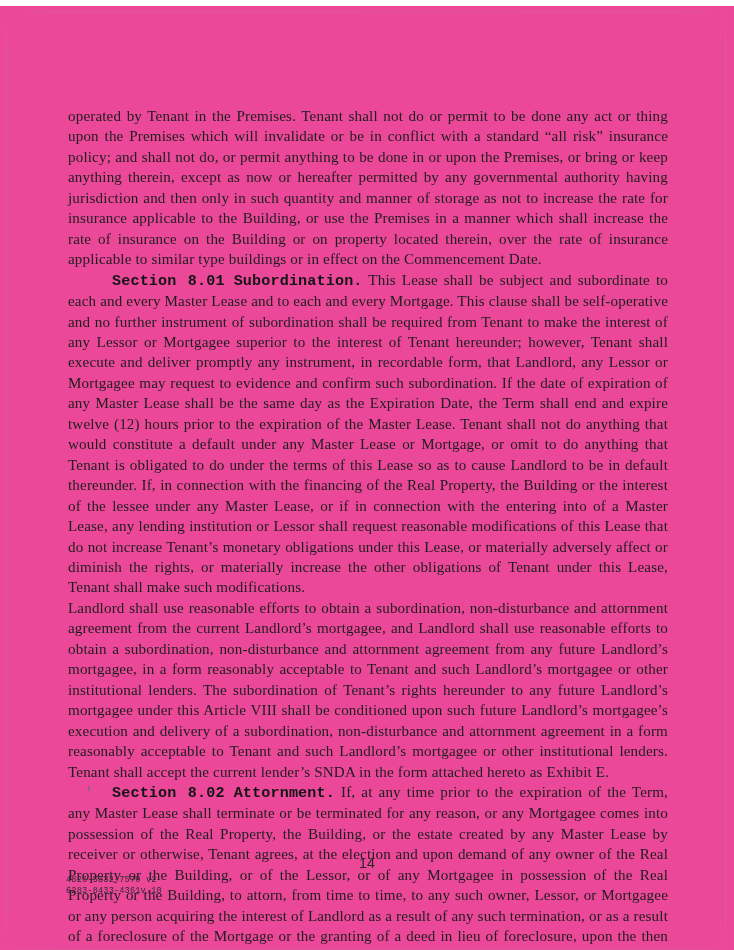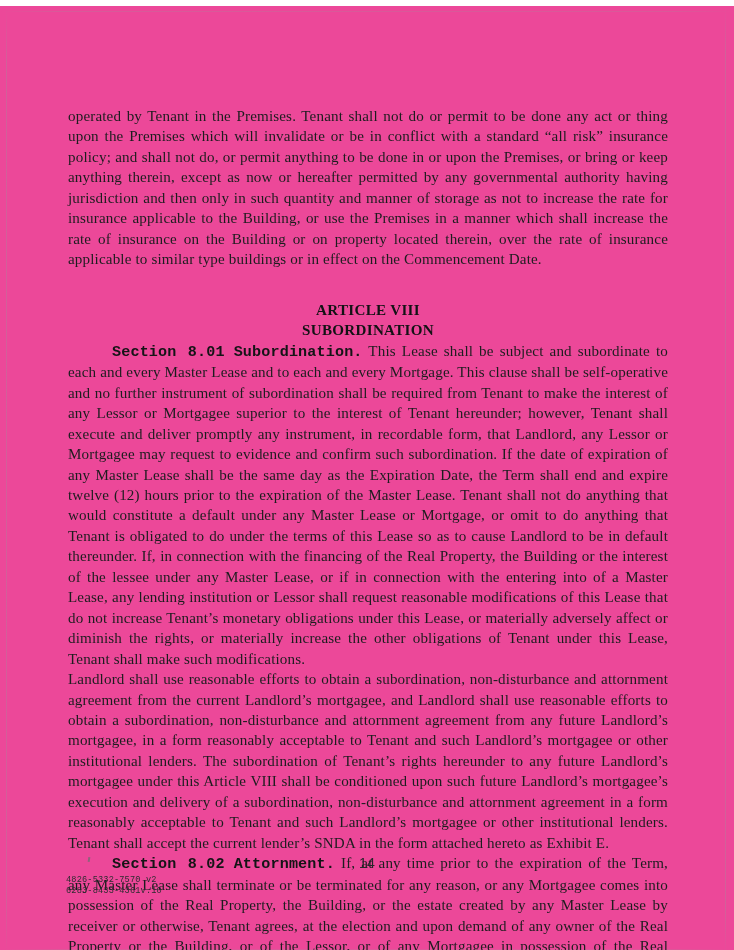--- a/index.html
+++ b/index.html
@@ -132,24 +132,20 @@
 
   <div class="scan-edge-top"></div>
   <div class="scan-edge-left"></div>
   <div class="scan-edge-right"></div>
   <div class="scan-edge-bottom"></div>
 
   <div class="content">
 
     <p class="body-text">operated by Tenant in the Premises. Tenant shall not do or permit to be done any act or thing upon the Premises which will invalidate or be in conflict with a standard “all risk” insurance policy; and shall not do, or permit anything to be done in or upon the Premises, or bring or keep anything therein, except as now or hereafter permitted by any governmental authority having jurisdiction and then only in such quantity and manner of storage as not to increase the rate for insurance applicable to the Building, or use the Premises in a manner which shall increase the rate of insurance on the Building or on property located therein, over the rate of insurance applicable to similar type buildings or in effect on the Commencement Date.</p>
 
-    <div class="heading-block">
-      <p class="heading-line">ARTICLE VIII</p>
-      <p class="heading-line">SUBORDINATION</p>
-    </div>
 
     <p class="body-text indent-section para-gap-lg"><b class="lead-in">Section 8.01</b><span class="sec-gap"></span><b class="lead-in">Subordination.</b> <span>This Lease shall be subject and subordinate to each and every Master Lease and to each and every Mortgage. This clause shall be self-operative and no further instrument of subordination shall be required from Tenant to make the interest of any Lessor or Mortgagee superior to the interest of Tenant hereunder; however, Tenant shall execute and deliver promptly any instrument, in recordable form, that Landlord, any Lessor or Mortgagee may request to evidence and confirm such subordination. If the date of expiration of any Master Lease shall be the same day as the Expiration Date, the Term shall end and expire twelve (12) hours prior to the expiration of the Master Lease. Tenant shall not do anything that would constitute a default under any Master Lease or Mortgage, or omit to do anything that Tenant is obligated to do under the terms of this Lease so as to cause Landlord to be in default thereunder. If, in connection with the financing of the Real Property, the Building or the interest of the lessee under any Master Lease, or if in connection with the entering into of a Master Lease, any lending institution or Lessor shall request reasonable modifications of this Lease that do not increase Tenant’s monetary obligations under this Lease, or materially adversely affect or diminish the rights, or materially increase the other obligations of Tenant under this Lease, Tenant shall make such modifications.</span></p>
 
     <p class="body-text para-gap-lg">Landlord shall use reasonable efforts to obtain a subordination, non-disturbance and attornment agreement from the current Landlord’s mortgagee, and Landlord shall use reasonable efforts to obtain a subordination, non-disturbance  and attornment agreement from any future Landlord’s mortgagee, in a form reasonably acceptable to Tenant and such Landlord’s mortgagee or other institutional lenders.  The subordination of Tenant’s rights hereunder to any future Landlord’s mortgagee under this Article VIII shall be conditioned upon such future Landlord’s mortgagee’s execution and delivery of a subordination, non-disturbance and attornment agreement in a form reasonably acceptable to Tenant and such Landlord’s mortgagee or other institutional lenders.  Tenant shall accept the current lender’s SNDA in the form attached hereto as Exhibit E.</p>
 
     <p class="body-text indent-section para-gap-lg rel"><span class="speck"></span><b class="lead-in">Section 8.02</b><span class="sec-gap"></span><b class="lead-in">Attornment.</b> <span>If, at any time prior to the expiration of the Term, any Master Lease shall terminate or be terminated for any reason, or any Mortgagee comes into possession of the Real Property, the Building, or the estate created by any Master Lease by receiver or otherwise, Tenant agrees, at the election and upon demand of any owner of the Real Property or the Building, or of the Lessor, or of any Mortgagee in possession of the Real Property or the Building, to attorn, from time to time, to any such owner, Lessor, or Mortgagee or any person acquiring the interest of Landlord as a result of any such termination, or as a result of a foreclosure of the Mortgage or the granting of a deed in lieu of foreclosure, upon the then executory terms and conditions of this Lease, subject to the provisions of Section 8.01 hereof and this Section 8.02, for the remainder of the Term, provided that such owner, Lessor, or Mortgagee, or receiver caused to be appointed by any of the foregoing, as the case may be, shall then be entitled to</span></p>
 
   </div>
 
   <div class="page-number">14</div>

